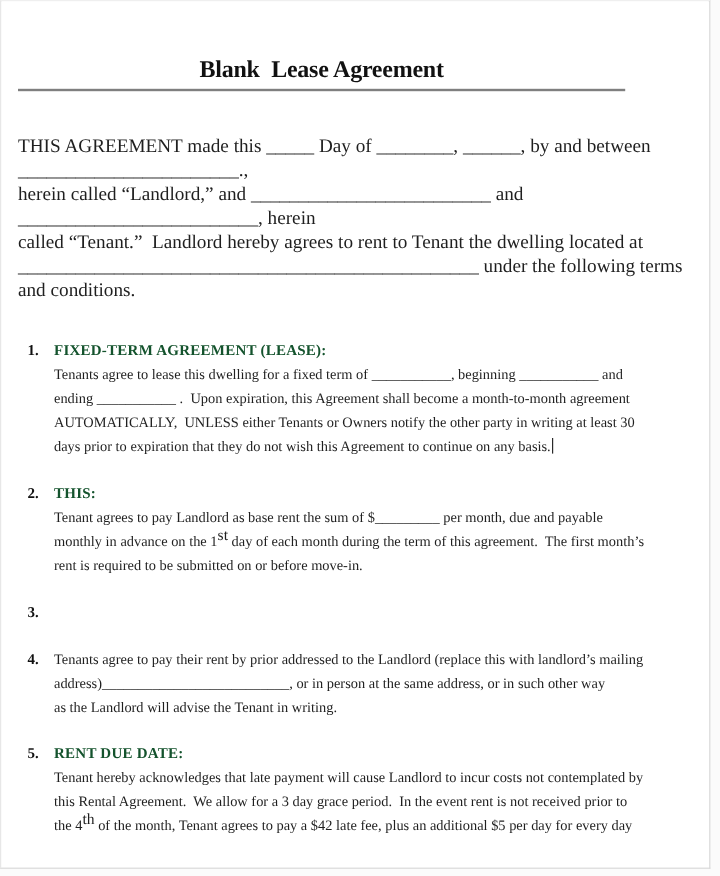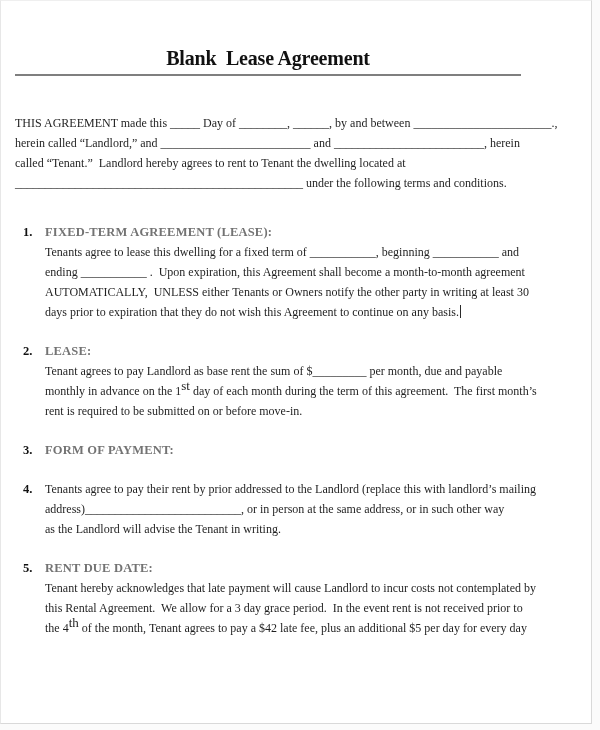--- a/index.html
+++ b/index.html
@@ -29,21 +29,21 @@
     font-size: 20px;
     font-weight: bold;
     color: #111111;
     letter-spacing: -0.2px;
     white-space: pre;
     line-height: 24px;
   }
   .doc-text { white-space: pre-wrap; }
   .intro {
     margin: 37px 6px 0 14px;
-    font-size: 12px;
+    font-size: 16px;
     line-height: 20px;
   }
   .sections { margin-top: 29px; }
   .section {
     display: flex;
     margin: 0 6px 19px 22px;
   }
   .sec-num {
     flex: 0 0 22px;
     width: 22px;
@@ -52,21 +52,21 @@
     line-height: 20px;
     color: #111111;
   }
   .sec-content { flex: 1; min-width: 0; }
   .sec-heading {
     margin: 0;
     font-size: 12.5px;
     font-weight: bold;
     letter-spacing: 0.2px;
     line-height: 20px;
-    color: #737373;
+    color: #14532d;
   }
   .sec-body {
     margin: 0;
     font-size: 12px;
     line-height: 20px;
   }
   .sec-body sup {
     font-size: 13px;
     line-height: 0;
     vertical-align: super;
@@ -103,31 +103,30 @@
         <p class="sec-body doc-text"><span>Tenants agree to lease this dwelling for a fixed term of ___________, beginning ___________ and
 ending ___________ .  Upon expiration, this Agreement shall become a month-to-month agreement
 AUTOMATICALLY,  UNLESS either Tenants or Owners notify the other party in writing at least 30
 days prior to expiration that they do not wish this Agreement to continue on any basis.</span><span class="text-cursor"></span></p>
       </div>
     </div>
 
     <div class="section">
       <div class="sec-num">2.</div>
       <div class="sec-content">
-        <h2 class="sec-heading">LEASE:</h2>
+        <h2 class="sec-heading">THIS:</h2>
         <p class="sec-body doc-text"><span>Tenant agrees to pay Landlord as base rent the sum of $_________ per month, due and payable
 monthly in advance on the 1</span><sup>st</sup><span> day of each month during the term of this agreement.  The first month’s
 rent is required to be submitted on or before move-in.</span></p>
       </div>
     </div>
 
     <div class="section">
       <div class="sec-num">3.</div>
       <div class="sec-content">
-        <h2 class="sec-heading">FORM OF PAYMENT:</h2>
       </div>
     </div>
 
     <div class="section">
       <div class="sec-num">4.</div>
       <div class="sec-content">
         <p class="sec-body doc-text">Tenants agree to pay their rent by prior addressed to the Landlord (replace this with landlord’s mailing
 address)__________________________, or in person at the same address, or in such other way
 as the Landlord will advise the Tenant in writing.</p>
       </div>

